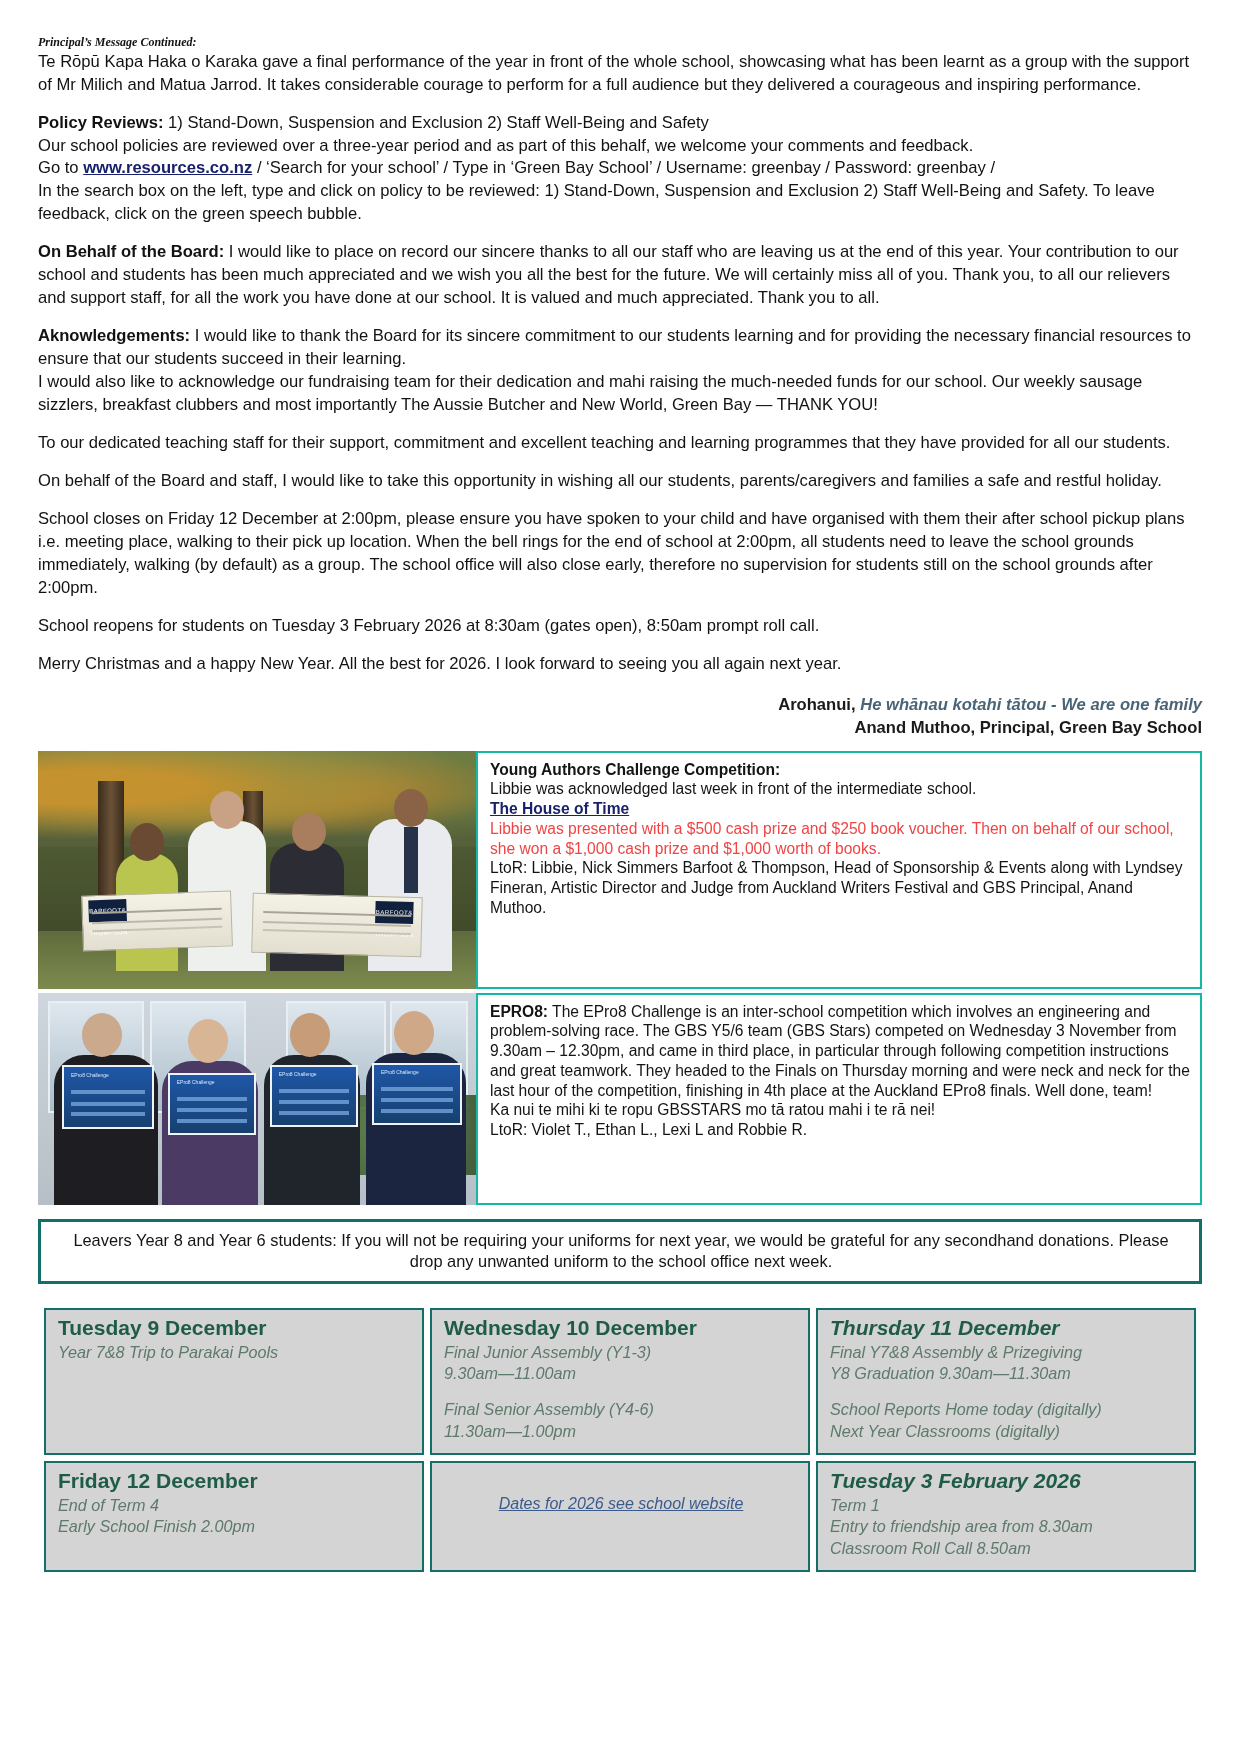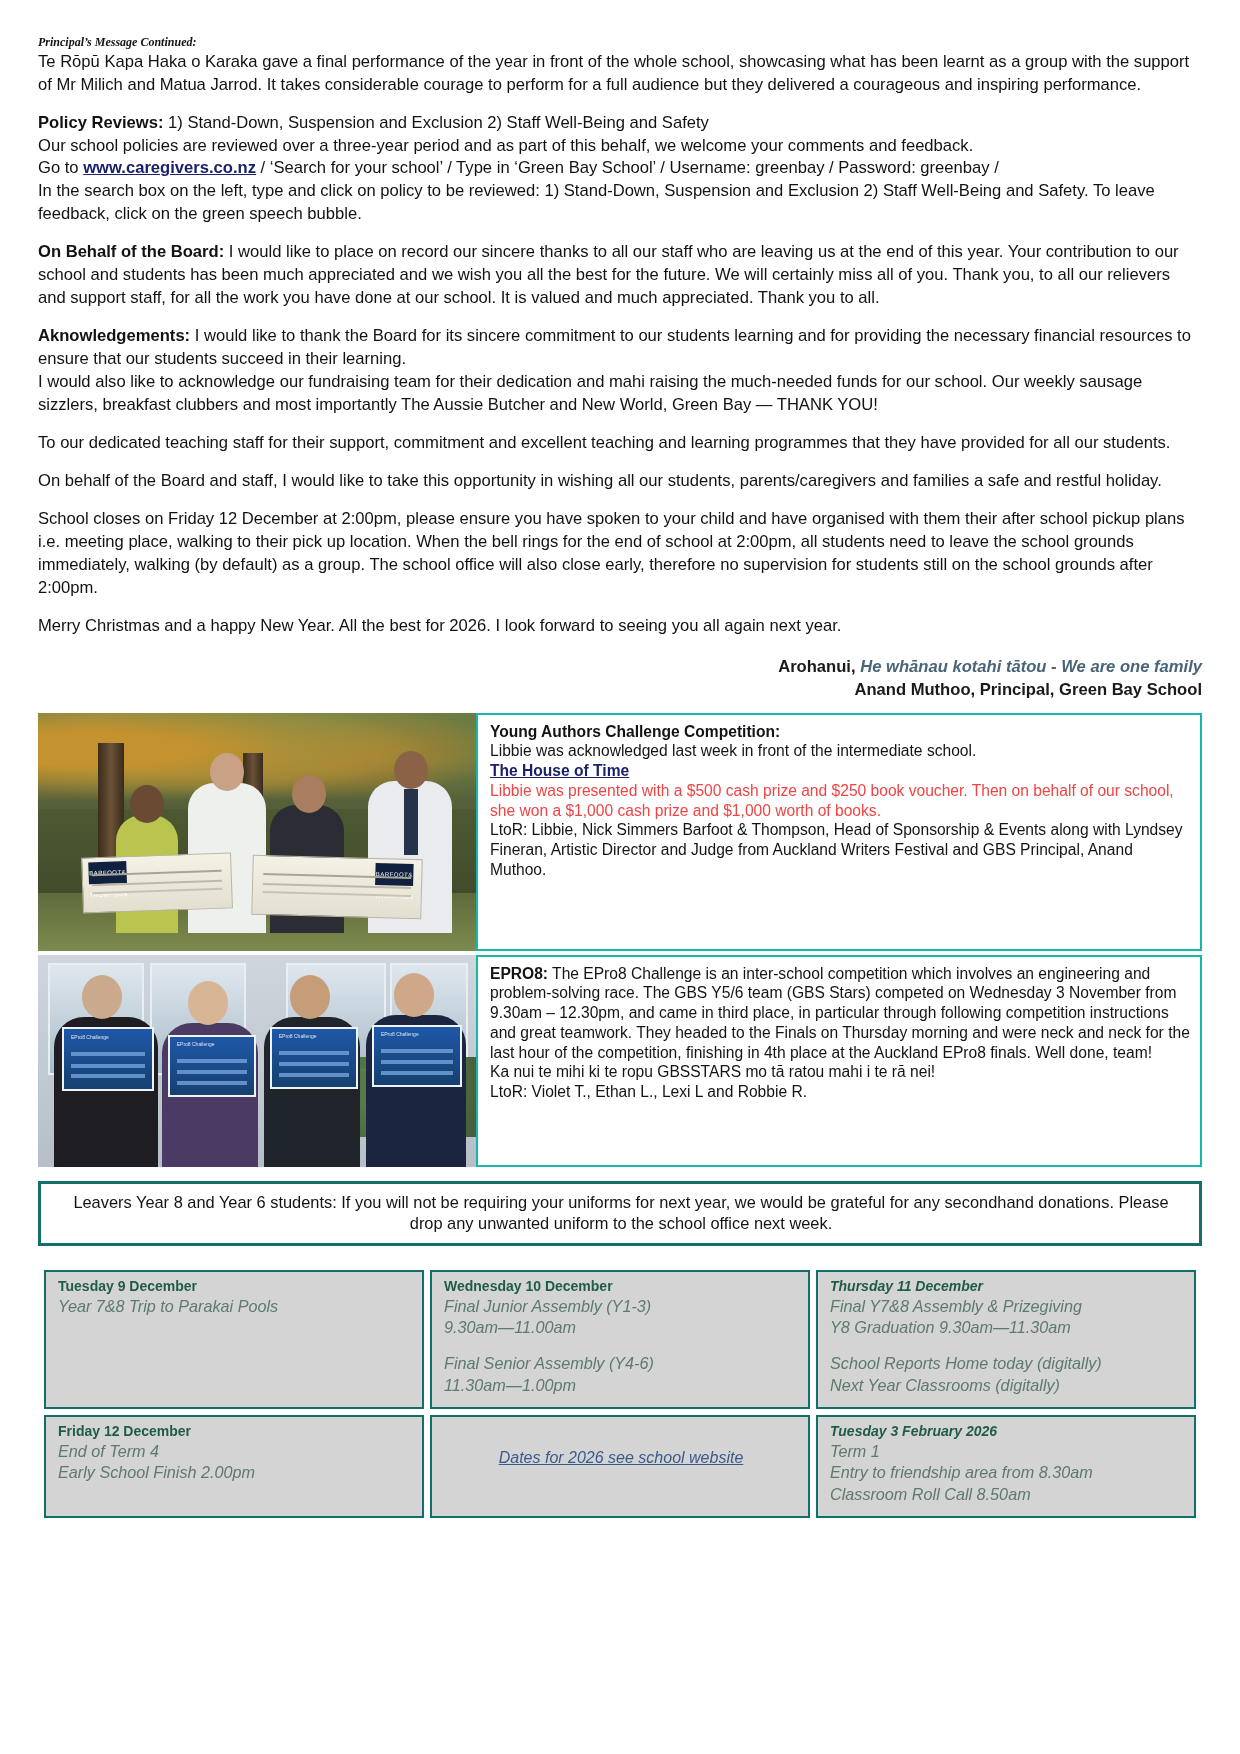--- a/index.html
+++ b/index.html
@@ -120,21 +120,21 @@
   
   .cal { margin-top: 18px; width: 100%; border-collapse: separate; border-spacing: 6px 6px; }
   .cal td {
     background: #d4d4d4;
     border: 2px solid #127069;
     vertical-align: top;
     padding: 6px 10px 10px 12px;
     width: 33.33%;
   }
   .cal .d-head {
-    color: #1f5c46; font-weight: bold; font-size: 14px; margin-bottom: 2px;
+    color: #1f5c46; font-weight: bold; font-size: 21px; margin-bottom: 2px;
   }
   .cal .d-head.ital { font-style: italic; }
   .cal .d-line {
     color: #5d7a6b; font-style: italic; font-size: 16.2px; line-height: 1.34;
   }
   .cal .d-gap { height: 14px; }
   .cal .weblink {
     color: #3b5a8c; font-style: italic; font-size: 16px; text-decoration: underline;
     display: block; margin-top: 26px;
   }
@@ -148,38 +148,39 @@
   <div class="msg">
 
     <div class="heading-bi">Principal’s Message Continued:</div>
 
     <p>Te Rōpū Kapa Haka o Karaka gave a final performance of the year in front of the whole school, showcasing what has been learnt as a group with the support of Mr Milich and Matua Jarrod.  It takes considerable courage to perform for a full audience but they delivered a courageous and inspiring performance.</p>
 
     <p>
       <span class="lead-bold">Policy Reviews:</span>
       <span>1) Stand-Down, Suspension and Exclusion   2)  Staff Well-Being and Safety</span><br>
       <span>Our school policies are reviewed over a three-year period and as part of this behalf, we welcome your comments and feedback.</span><br>
-      <span>Go to </span><a class="link-navy" href="#">www.caregivers.co.nz</a><span> / ‘Search for your school’ / Type in ‘Green Bay School’ / Username: greenbay / Password: greenbay /</span><br>
+      <span>Go to </span><a class="link-navy" href="#">www.resources.co.nz</a><span> / ‘Search for your school’ / Type in ‘Green Bay School’ / Username: greenbay / Password: greenbay /</span><br>
       <span>In the search box on the left, type and click on policy to be reviewed: 1) Stand-Down, Suspension and Exclusion   2)  Staff Well-Being and Safety.  To leave feedback, click on the green speech bubble.</span>
     </p>
 
     <p>
       <span class="lead-bold">On Behalf of the Board:</span>
       <span>I would like to place on record our sincere thanks to all our staff who are leaving us at the end of this year. Your contribution to our school and students has been much appreciated and we wish you all the best for the future. We will certainly miss all of you.  Thank you, to all our relievers and support staff, for all the work you have done at our school. It is valued and much appreciated. Thank you to all.</span>
     </p>
 
     <p>
       <span class="lead-bold">Aknowledgements:</span>
       <span>I would like to thank the Board for its sincere commitment to our students learning and for providing the necessary financial resources to ensure that our students succeed in their learning.</span><br>
       <span>I  would also like to acknowledge our fundraising team for their dedication and mahi raising the much-needed funds for our school.  Our weekly sausage sizzlers, breakfast clubbers and most importantly The Aussie Butcher and New World, Green Bay — THANK YOU!</span>
     </p>
 
     <p>To our dedicated teaching staff for their support, commitment and excellent teaching and learning programmes that they have provided for all our students.</p>
     <p>On behalf of the Board and staff, I would like to take this opportunity in wishing all our students, parents/caregivers and families a safe and restful holiday.</p>
     <p>School closes on Friday 12 December at 2:00pm, please ensure you have spoken to your child and have organised with them their after school pickup plans i.e. meeting place, walking to their pick up location.  When the bell rings for the end of school at 2:00pm, all students need to leave the school grounds immediately, walking (by default) as a group.   The school office will also close early, therefore no supervision for students still on the school grounds after 2:00pm.</p>
+    <p>School reopens for students on Tuesday 3 February 2026 at 8:30am (gates open), 8:50am prompt roll call.</p>
     <p>Merry Christmas and a happy New Year.  All the best for 2026.  I look forward to seeing you all again next year.</p>
   </div>
 
   <div class="sig">
     <div class="l1">
       <span>Arohanui,</span>
       <span class="moto">He whānau kotahi tātou - We are one family</span>
     </div>
     <div class="l2">Anand Muthoo, Principal, Green Bay School</div>
   </div>

